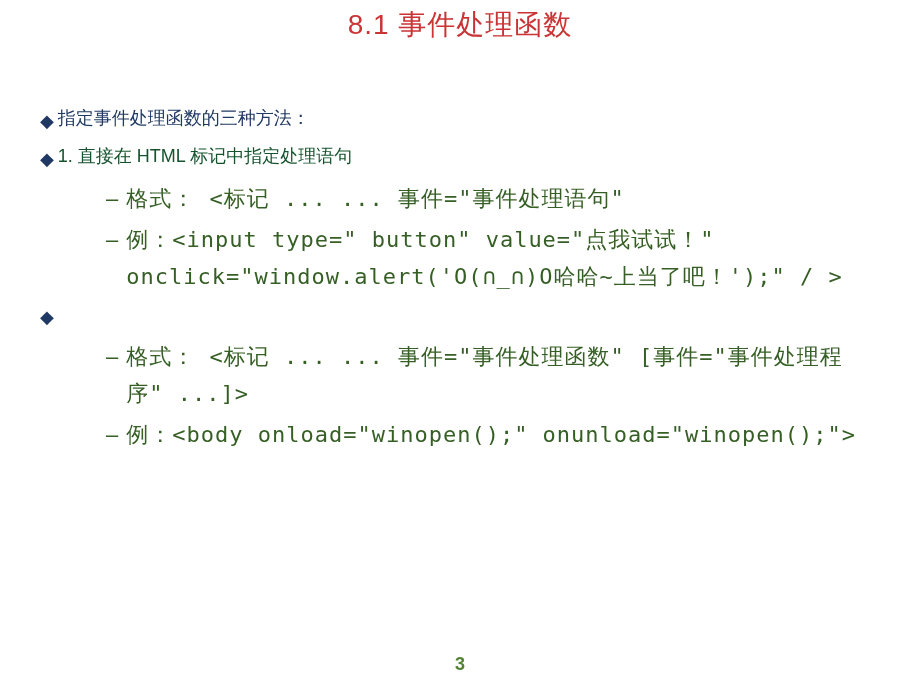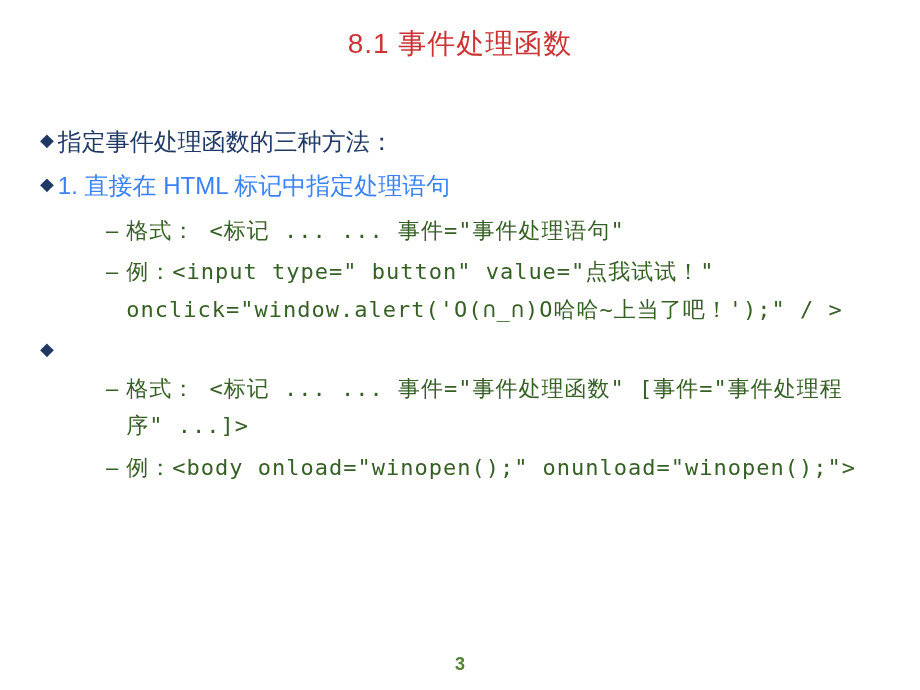--- a/index.html
+++ b/index.html
@@ -16,46 +16,45 @@
       overflow: hidden;
     }
     .slide-title {
       text-align: center;
       color: #CA3435;
       font-size: 28px;
       font-weight: normal;
       padding-top: 6px;
       padding-bottom: 20px;
       letter-spacing: 1px;
-      margin-top: 19px;
     }
     .content {
       padding-left: 40px;
       padding-right: 40px;
       padding-top: 40px;
     }
     .bullet-main {
       display: flex;
       align-items: flex-start;
       margin-bottom: 6px;
       line-height: 1.6;
     }
     .diamond {
       color: #1F3864;
       font-size: 18px;
       margin-right: 4px;
       margin-top: 3px;
     }
     .bullet-main-text {
       color: #1F3864;
-      font-size: 24px;
+      font-size: 18px;
       font-weight: normal;
     }
     .bullet-main-text.numbered {
-      color: #3b82f6;
+      color: #14532d;
     }
     .sub-item {
       display: flex;
       align-items: flex-start;
       padding-left: 66px;
       margin-bottom: 4px;
       line-height: 1.7;
     }
     .dash {
       color: #365F25;

